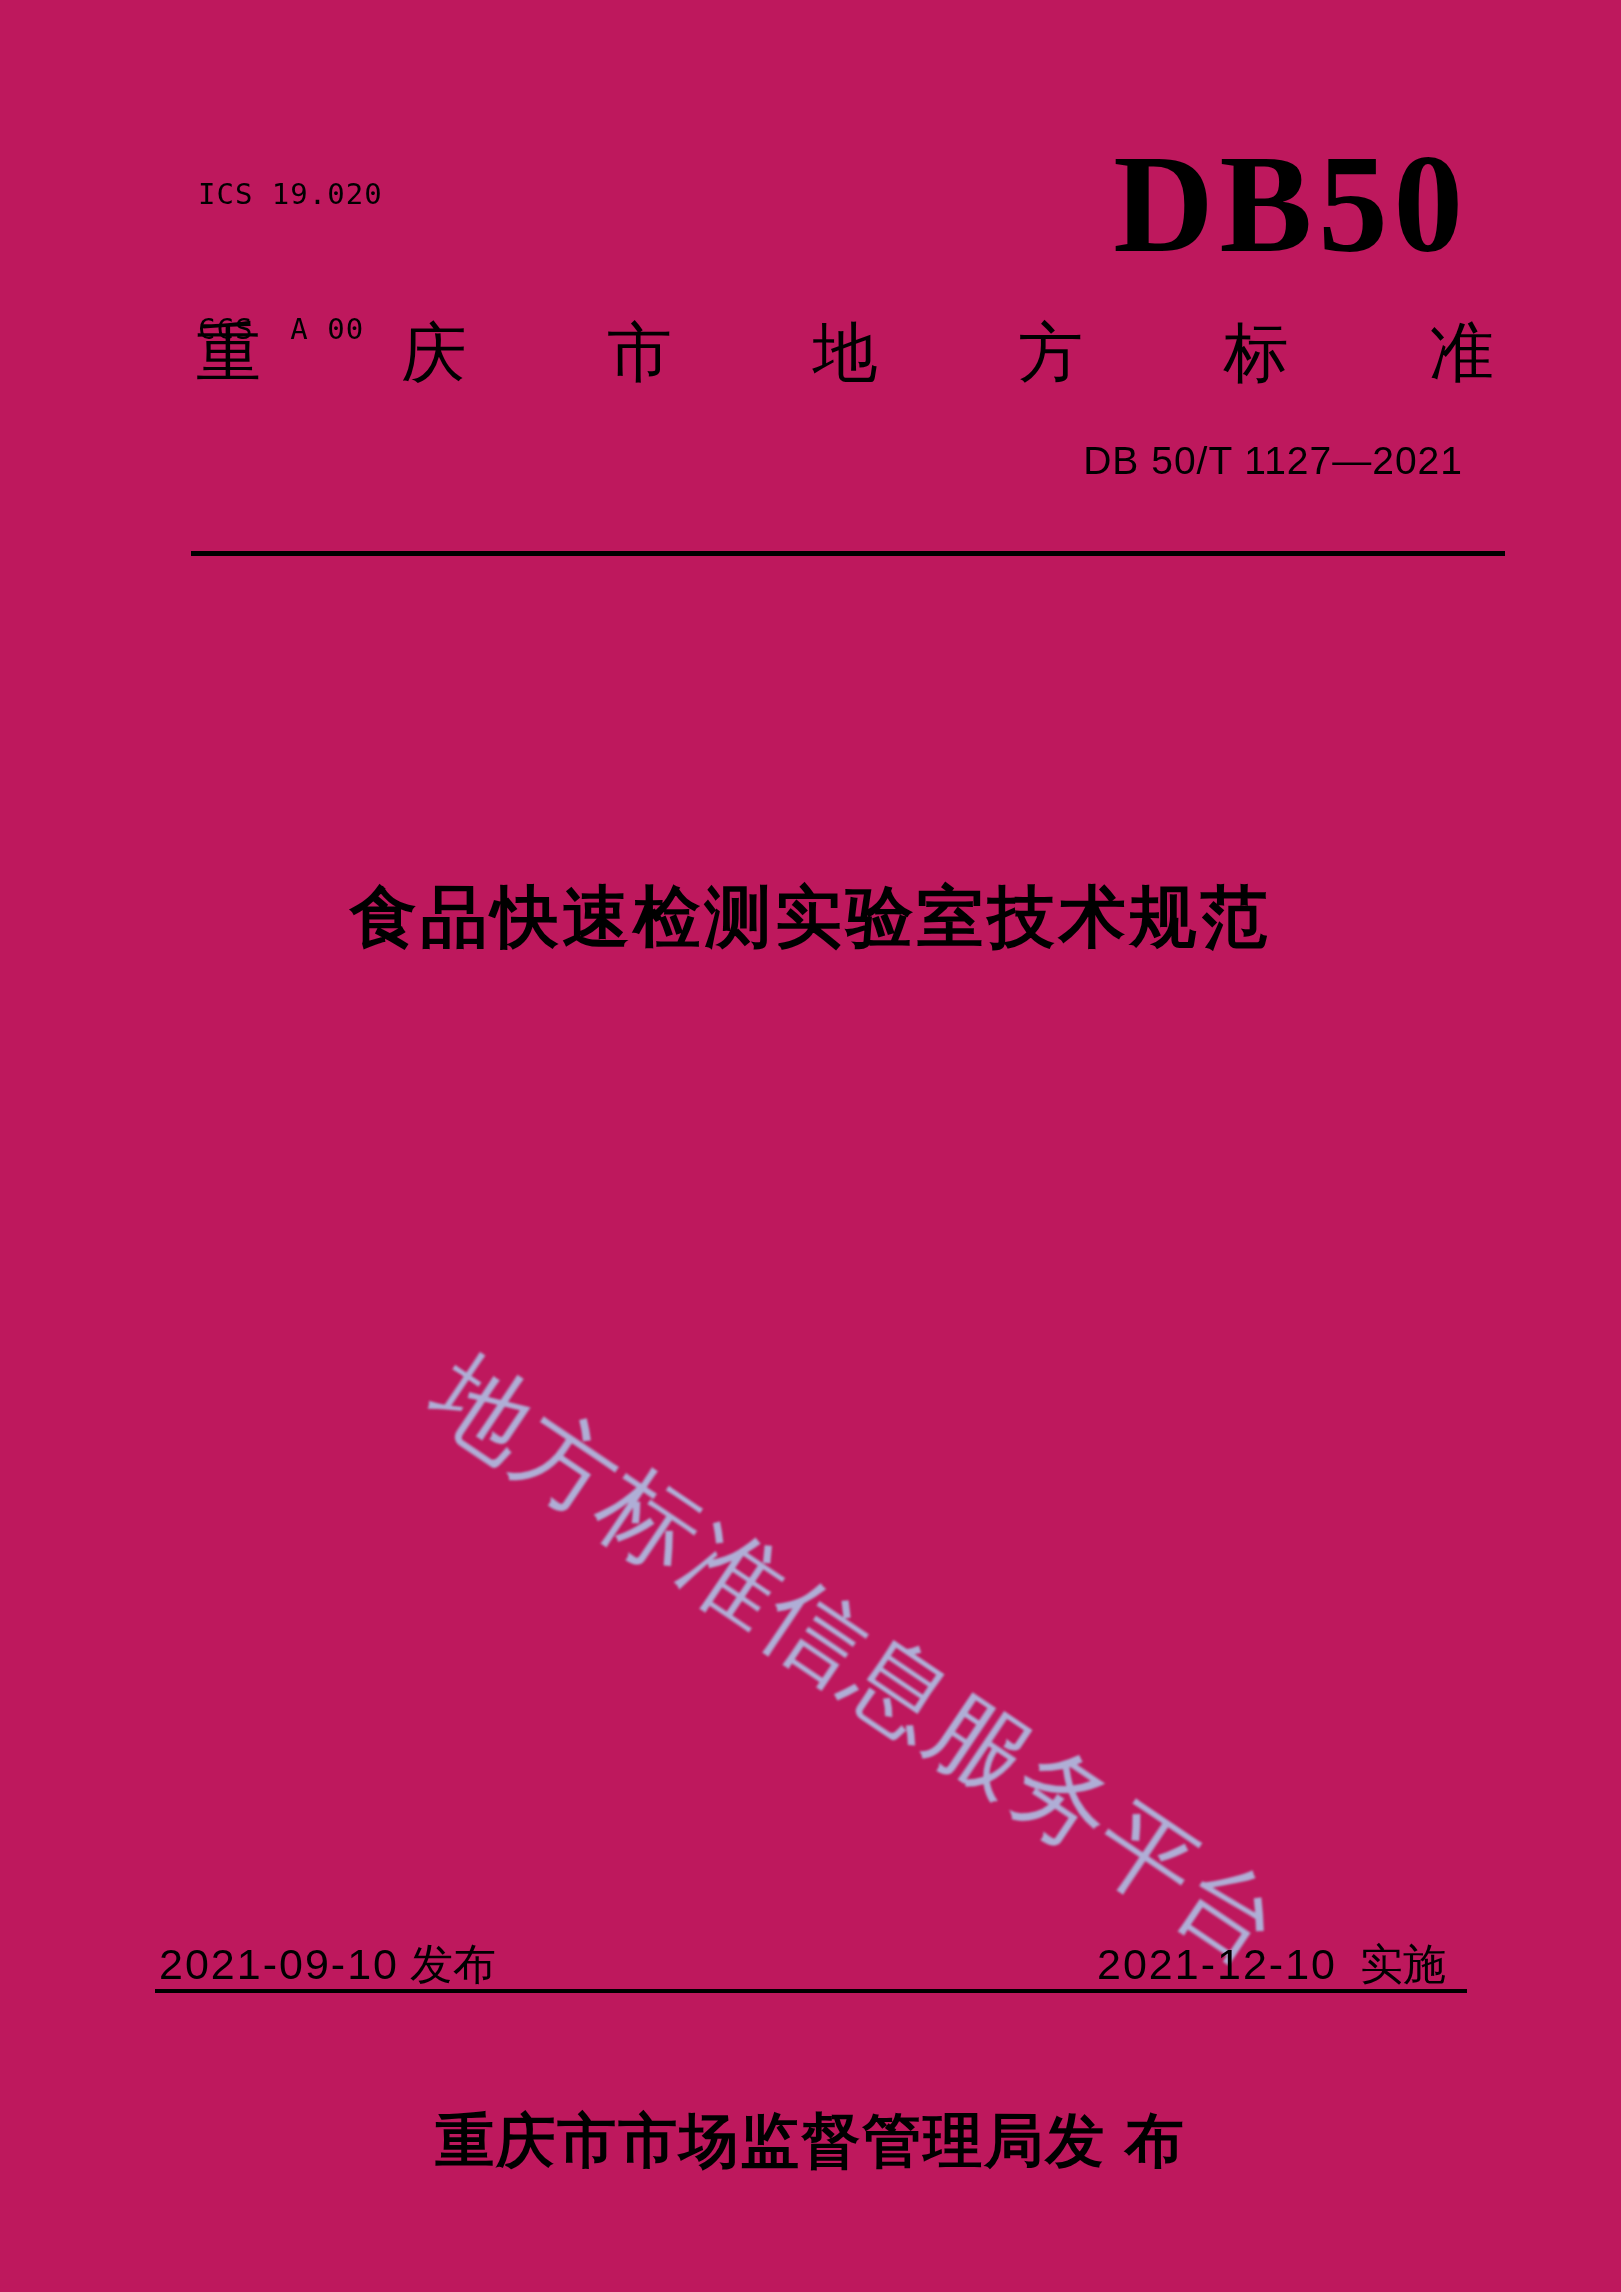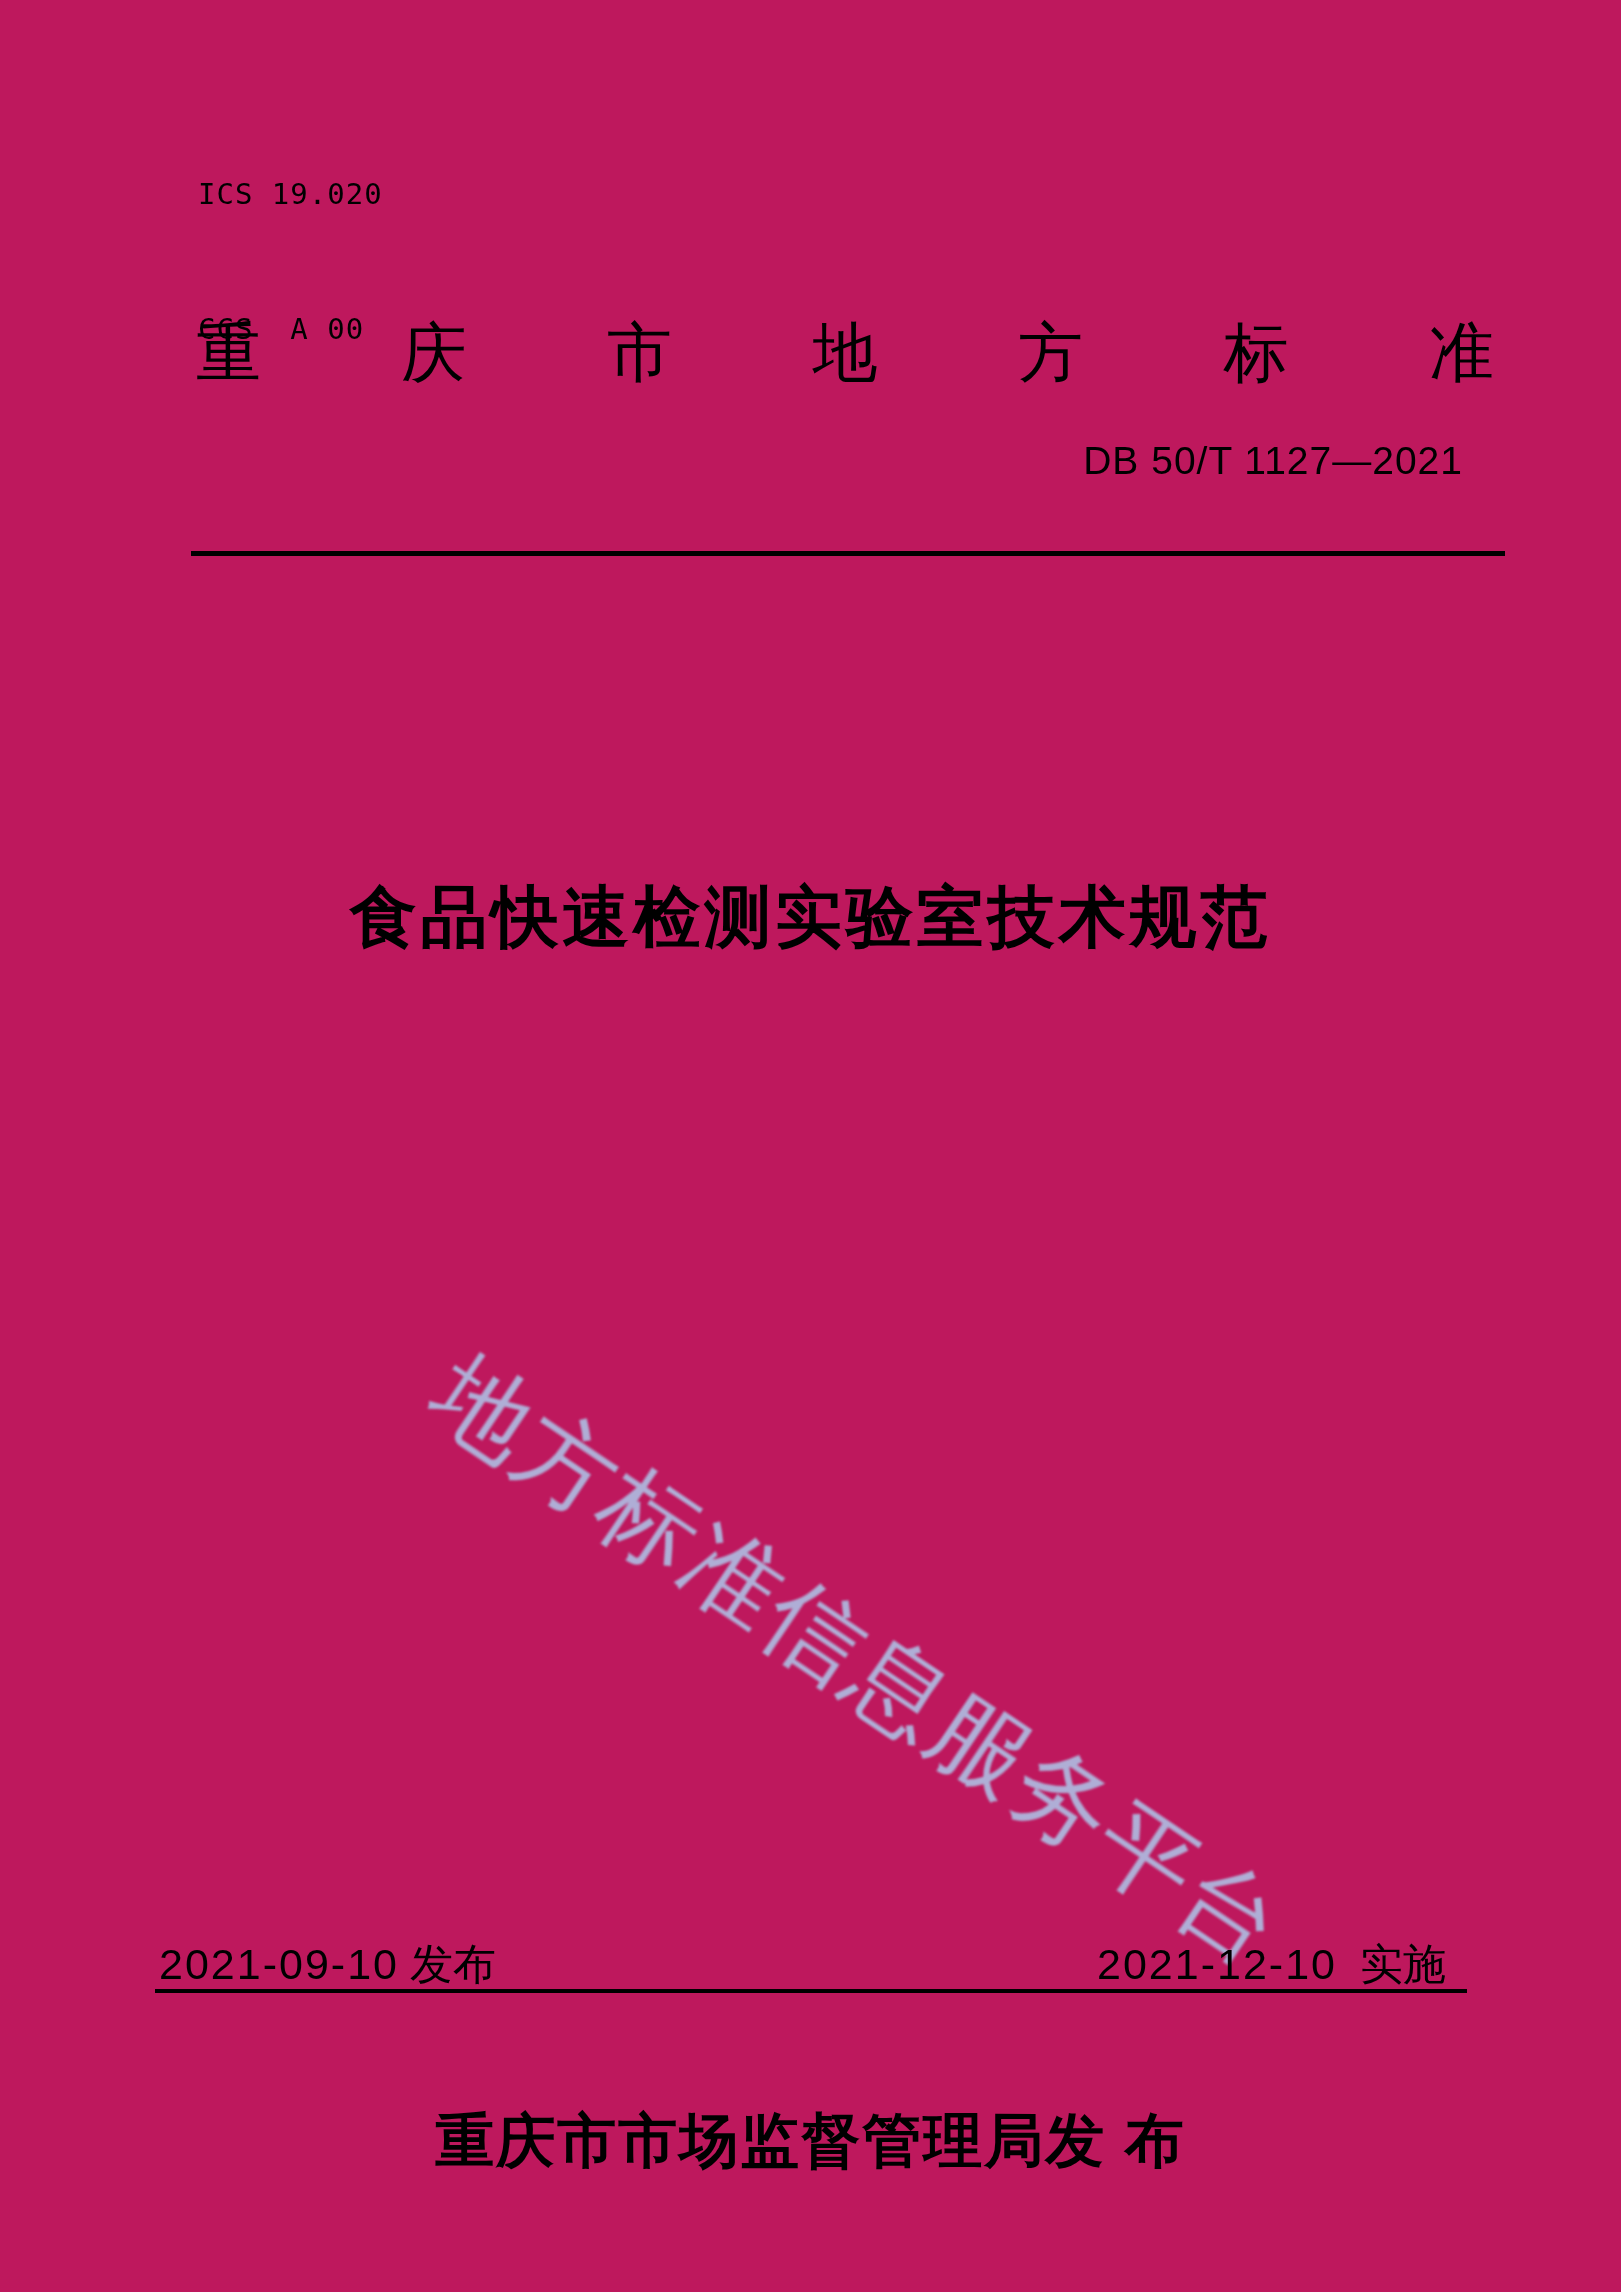--- a/index.html
+++ b/index.html
@@ -84,20 +84,21 @@
 </head>
 <body>
 
 <div class="page">
 
   <div class="abs ics-block">
     <div>ICS 19.020</div>
     <div>CCS  A 00</div>
   </div>
 
+  <div class="abs db-logo">DB50</div>
 
   <div class="abs category-banner">重庆市地方标准</div>
 
   <div class="abs standard-code">DB 50/T 1127—2021</div>
 
   <div class="abs rule rule-top"></div>
 
   <div class="abs doc-title">食品快速检测实验室技术规范</div>
 
   <div class="abs watermark">地方标准信息服务平台</div>

